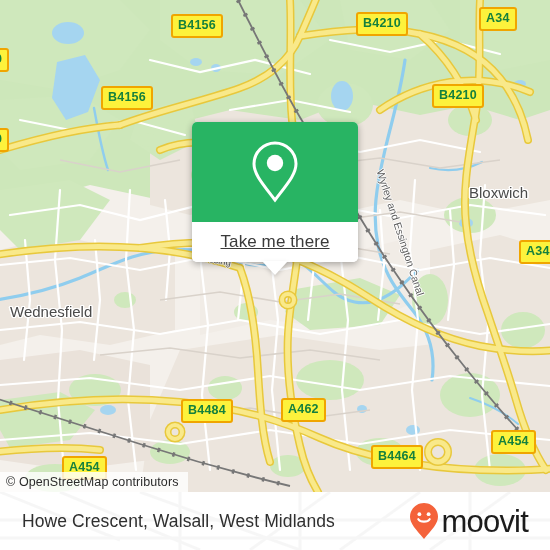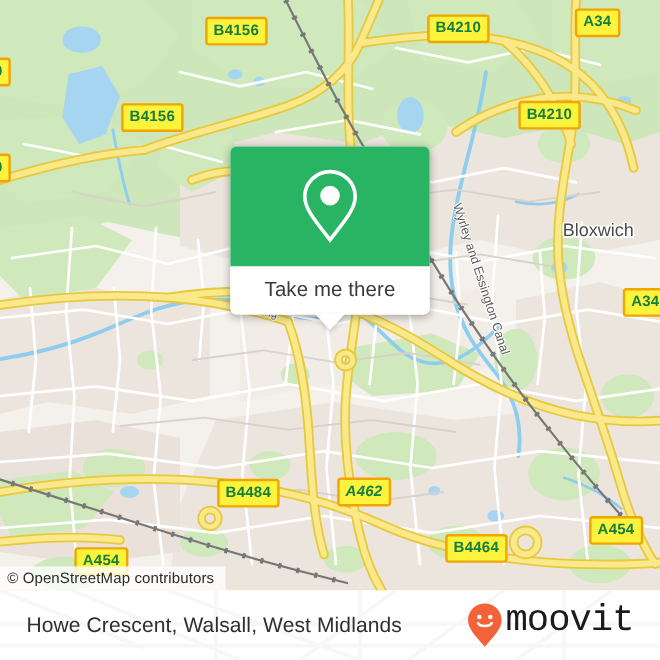--- a/index.html
+++ b/index.html
@@ -85,21 +85,21 @@
     display:flex;align-items:center;justify-content:center;
   }
   .callout-bottom{
     height:40px;
     border-radius:0 0 5px 5px;
     display:flex;align-items:center;justify-content:center;
     background:#fff;
     position:relative;
   }
   .callout-label{
-    font-size:17px;color:#3a3a3a;letter-spacing:.1px;
+    font-size:17px;color:#3a3a3a;letter-spacing:.1px;text-decoration:underline;
   }
   .callout-tail{
     position:absolute;left:50%;bottom:-13px;
     transform:translateX(-50%);
     width:0;height:0;
     border-left:13px solid transparent;
     border-right:13px solid transparent;
     border-top:14px solid #fff;
     filter:drop-shadow(0 2px 2px rgba(0,0,0,.18));
   }
@@ -114,21 +114,21 @@
     opacity:.065;pointer-events:none;
   }
   .footer-inner{
     position:relative;z-index:2;
     display:flex;align-items:center;justify-content:space-between;
     height:58px;padding:0 22px 0 22px;box-sizing:border-box;
   }
   .footer-title{
     font-size:17.5px;color:#2f2f2f;letter-spacing:.1px;white-space:nowrap;
   }
-  .brand{display:flex;gap:2px;font-family:Liberation Mono, monospace;}
+  .brand{display:flex;align-items:center;gap:2px;}
   .brand-word{
     font-size:31px;color:#1b1b1b;letter-spacing:-.8px;
     line-height:1;font-weight:normal;
   }
 </style>
 </head>
 <body>
 
 <div id="app">
 
@@ -303,32 +303,33 @@
         <path d="M-5,398 C40,412 90,428 140,444 C190,460 240,474 290,486"></path>
       </g>
       <g fill="none" stroke="#777777" stroke-width="4.5" stroke-dasharray="2.5,13">
         <path d="M238,0 C258,40 280,84 304,124 C330,168 356,212 384,256
                  C408,292 432,326 456,356 C478,384 500,410 518,430"></path>
         <path d="M-5,398 C40,412 90,428 140,444 C190,460 240,474 290,486"></path>
       </g>
     </svg>
 
     <div class="place" style="left:469px;top:148px;margin-top:36px;">Bloxwich</div>
+    <div class="place" style="left:10px;top:303px;">Wednesfield</div>
 
     <div class="canal-label" style="left:386px;top:168px;transform:rotate(72deg);transform-origin:left top;">Wyrley and Essington Canal</div>
 
     <div class="street-label" style="left:204px;top:252px;transform:rotate(10deg);transform-origin:left top;">Essing</div>
 
     <div class="shield" style="left:171px;top:14px;">B4156</div>
     <div class="shield" style="left:356px;top:12px;">B4210</div>
     <div class="shield" style="left:479px;top:7px;">A34</div>
     <div class="shield" style="left:101px;top:86px;">B4156</div>
     <div class="shield" style="left:432px;top:84px;">B4210</div>
     <div class="shield" style="left:519px;top:240px;">A34</div>
-    <div class="shield" style="left:281px;top:398px;font-style:italic;">A462</div>
+    <div class="shield" style="left:281px;top:398px;">A462</div>
     <div class="shield" style="left:181px;top:399px;">B4484</div>
     <div class="shield" style="left:371px;top:445px;">B4464</div>
     <div class="shield" style="left:491px;top:430px;">A454</div>
     <div class="shield" style="left:62px;top:456px;">A454</div>
     <div class="shield" style="left:-12px;top:48px;">0</div>
     <div class="shield" style="left:-12px;top:128px;">0</div>
 
     <div class="callout">
       <div class="callout-top">
         <svg width="54" height="66" viewBox="0 0 54 66">

